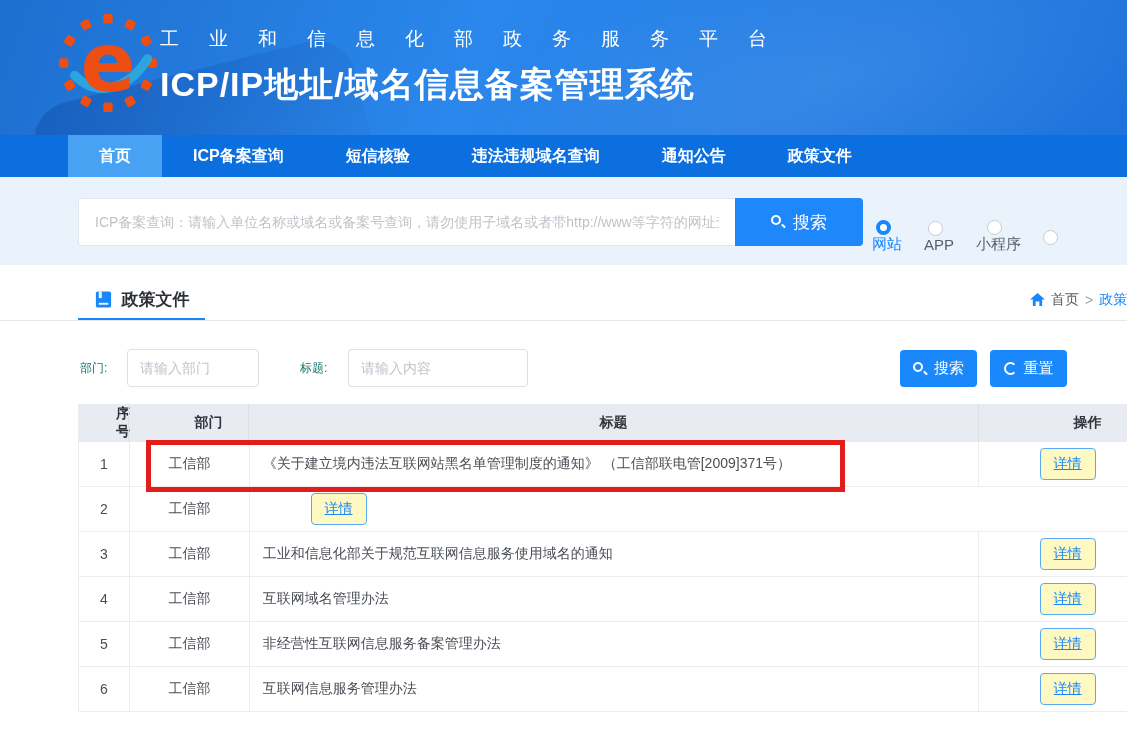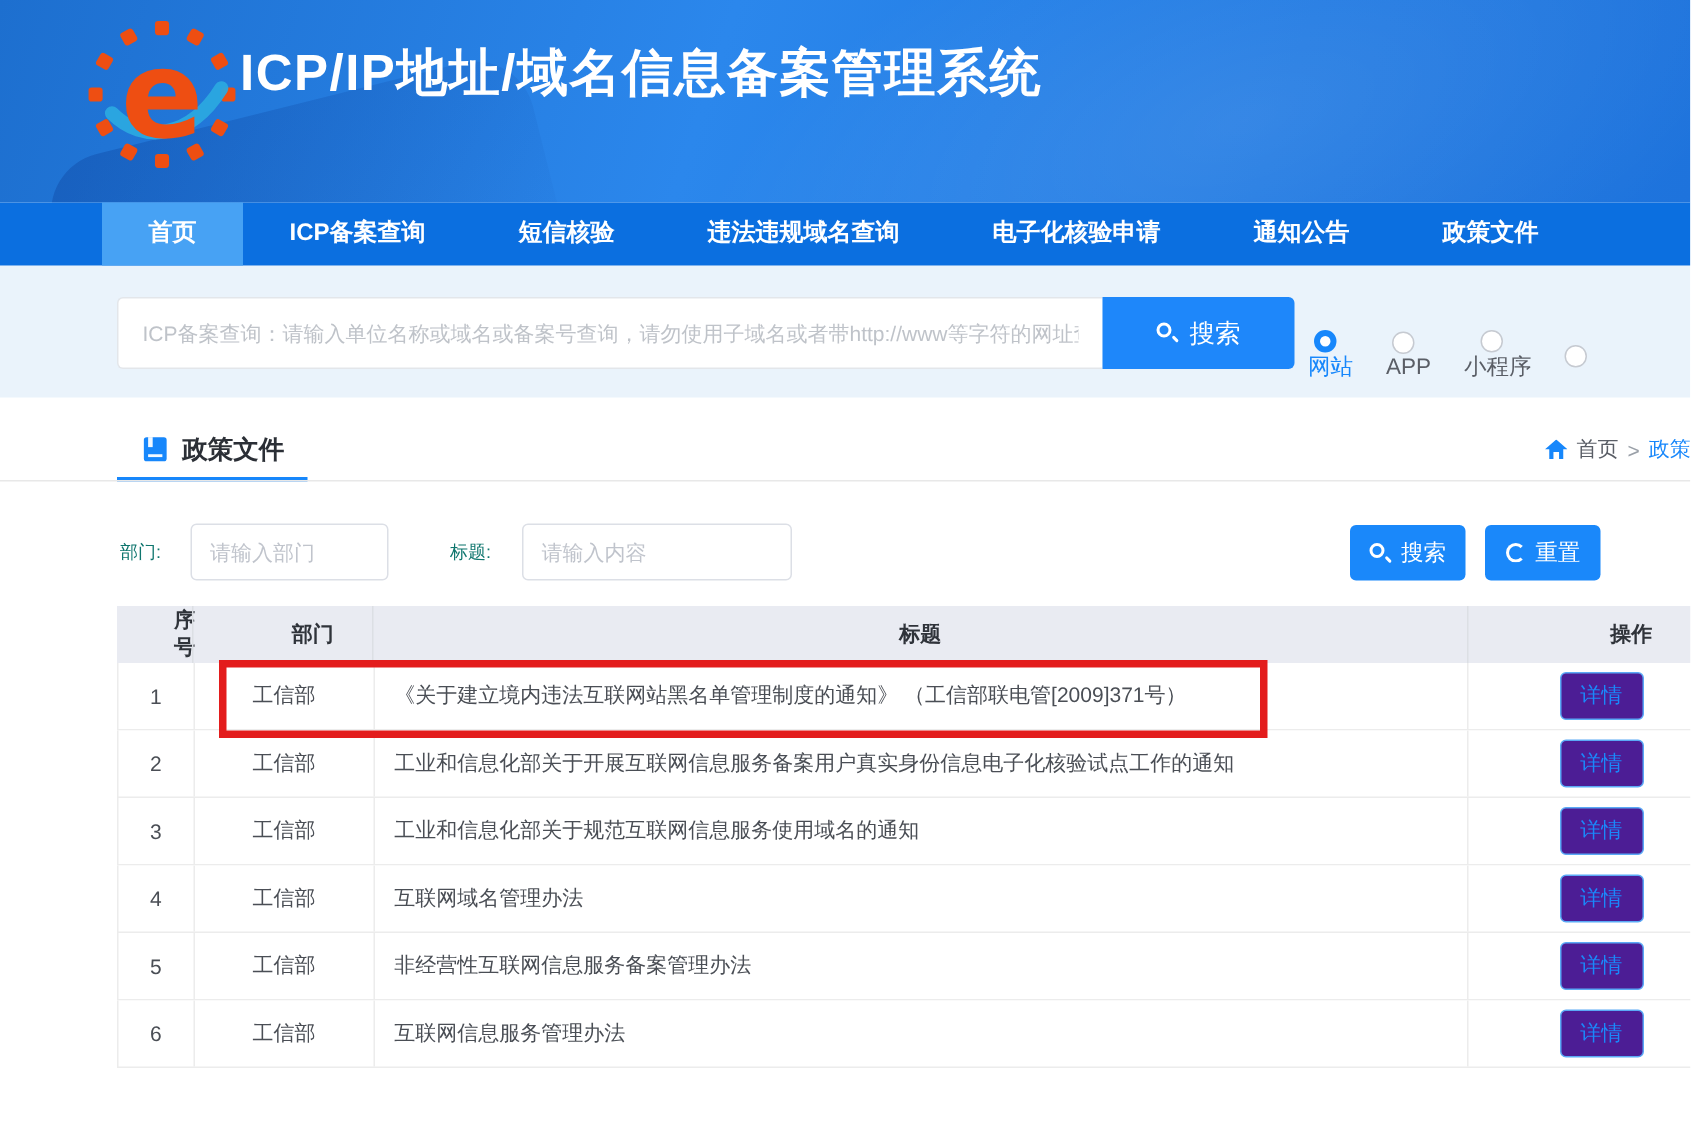--- a/index.html
+++ b/index.html
@@ -130,22 +130,22 @@
     border-left:1px solid #ececec; color:#4a4e55; background:#fff;
   }
   .trow > div { height:100%; display:flex; align-items:center; border-left:1px solid #ececec; }
   .trow > div:first-child { border-left:none; }
   .c-no    { width:50px;  justify-content:center; }
   .c-dept  { width:120px; justify-content:center;text-align:center; }
   .c-title { width:730px; padding-left:13px; }
   .c-op    { width:178px; justify-content:center; }
   .thead .c-title { padding-left:0; justify-content:center; }
   .detail-btn {
-    padding:6px 13px; border:1px solid #5aa9f6; border-radius:4px; background:#4c1d95;
-    color:#1a88fa; font-size:14px; cursor:pointer; font-family:inherit;
+    padding:6px 13px; border:1px solid #5aa9f6; border-radius:4px; background:#fef9c3;
+    color:#1a88fa; font-size:14px; cursor:pointer; font-family:inherit;text-decoration:underline;
   }
 
   
   .red-box {
     position:absolute; left:146px; top:440px; width:699px; height:52px;
     border:5px solid #e31c1c; z-index:6; pointer-events:none;
   }
 </style>
 </head>
 <body>
@@ -165,30 +165,30 @@
         <rect x="43.5" y="1" width="9" height="9" rx="2" transform="rotate(210 48 48)"></rect>
         <rect x="43.5" y="1" width="9" height="9" rx="2" transform="rotate(240 48 48)"></rect>
         <rect x="43.5" y="1" width="9" height="9" rx="2" transform="rotate(270 48 48)"></rect>
         <rect x="43.5" y="1" width="9" height="9" rx="2" transform="rotate(300 48 48)"></rect>
         <rect x="43.5" y="1" width="9" height="9" rx="2" transform="rotate(330 48 48)"></rect>
       </g>
       <path d="M16 60 C 36 80, 66 76, 86 44" stroke="#2ba8e0" stroke-width="9" fill="none" stroke-linecap="round" opacity="0.95"></path>
       <text x="48" y="75" font-size="78" font-weight="bold" fill="#ee4e12" text-anchor="middle" font-family="DejaVu Sans, sans-serif">e</text>
     </svg>
     <div class="header-text">
+      <div class="header-subtitle">工业和信息化部政务服务平台</div>
       <div class="header-title">ICP/IP地址/域名信息备案管理系统</div>
     </div>
   </div>
 
   <div class="nav">
     <div class="nav-item active">首页</div>
     <div class="nav-item">ICP备案查询</div>
     <div class="nav-item">短信核验</div>
     <div class="nav-item">违法违规域名查询</div>
-    <div class="nav-item">电子化核验申请</div>
     <div class="nav-item">通知公告</div>
     <div class="nav-item">政策文件</div>
   </div>
 
   <div class="search-strip">
     <input class="icp-search-input" type="text" placeholder="ICP备案查询：请输入单位名称或域名或备案号查询，请勿使用子域名或者带http://www等字符的网址查询" style="">
     <button class="icp-search-btn">
       <span class="mag-icon">
           <i></i>
           <b></b>
@@ -267,21 +267,20 @@
         <div class="c-no">1</div>
         <div class="c-dept">工信部</div>
         <div class="c-title">《关于建立境内违法互联网站黑名单管理制度的通知》 （工信部联电管[2009]371号）</div>
         <div class="c-op">
             <button class="detail-btn">详情</button>
           </div>
       </div>
       <div class="trow">
         <div class="c-no">2</div>
         <div class="c-dept">工信部</div>
-        <div class="c-title">工业和信息化部关于开展互联网信息服务备案用户真实身份信息电子化核验试点工作的通知</div>
         <div class="c-op">
             <button class="detail-btn">详情</button>
           </div>
       </div>
       <div class="trow">
         <div class="c-no">3</div>
         <div class="c-dept">工信部</div>
         <div class="c-title">工业和信息化部关于规范互联网信息服务使用域名的通知</div>
         <div class="c-op">
             <button class="detail-btn">详情</button>

